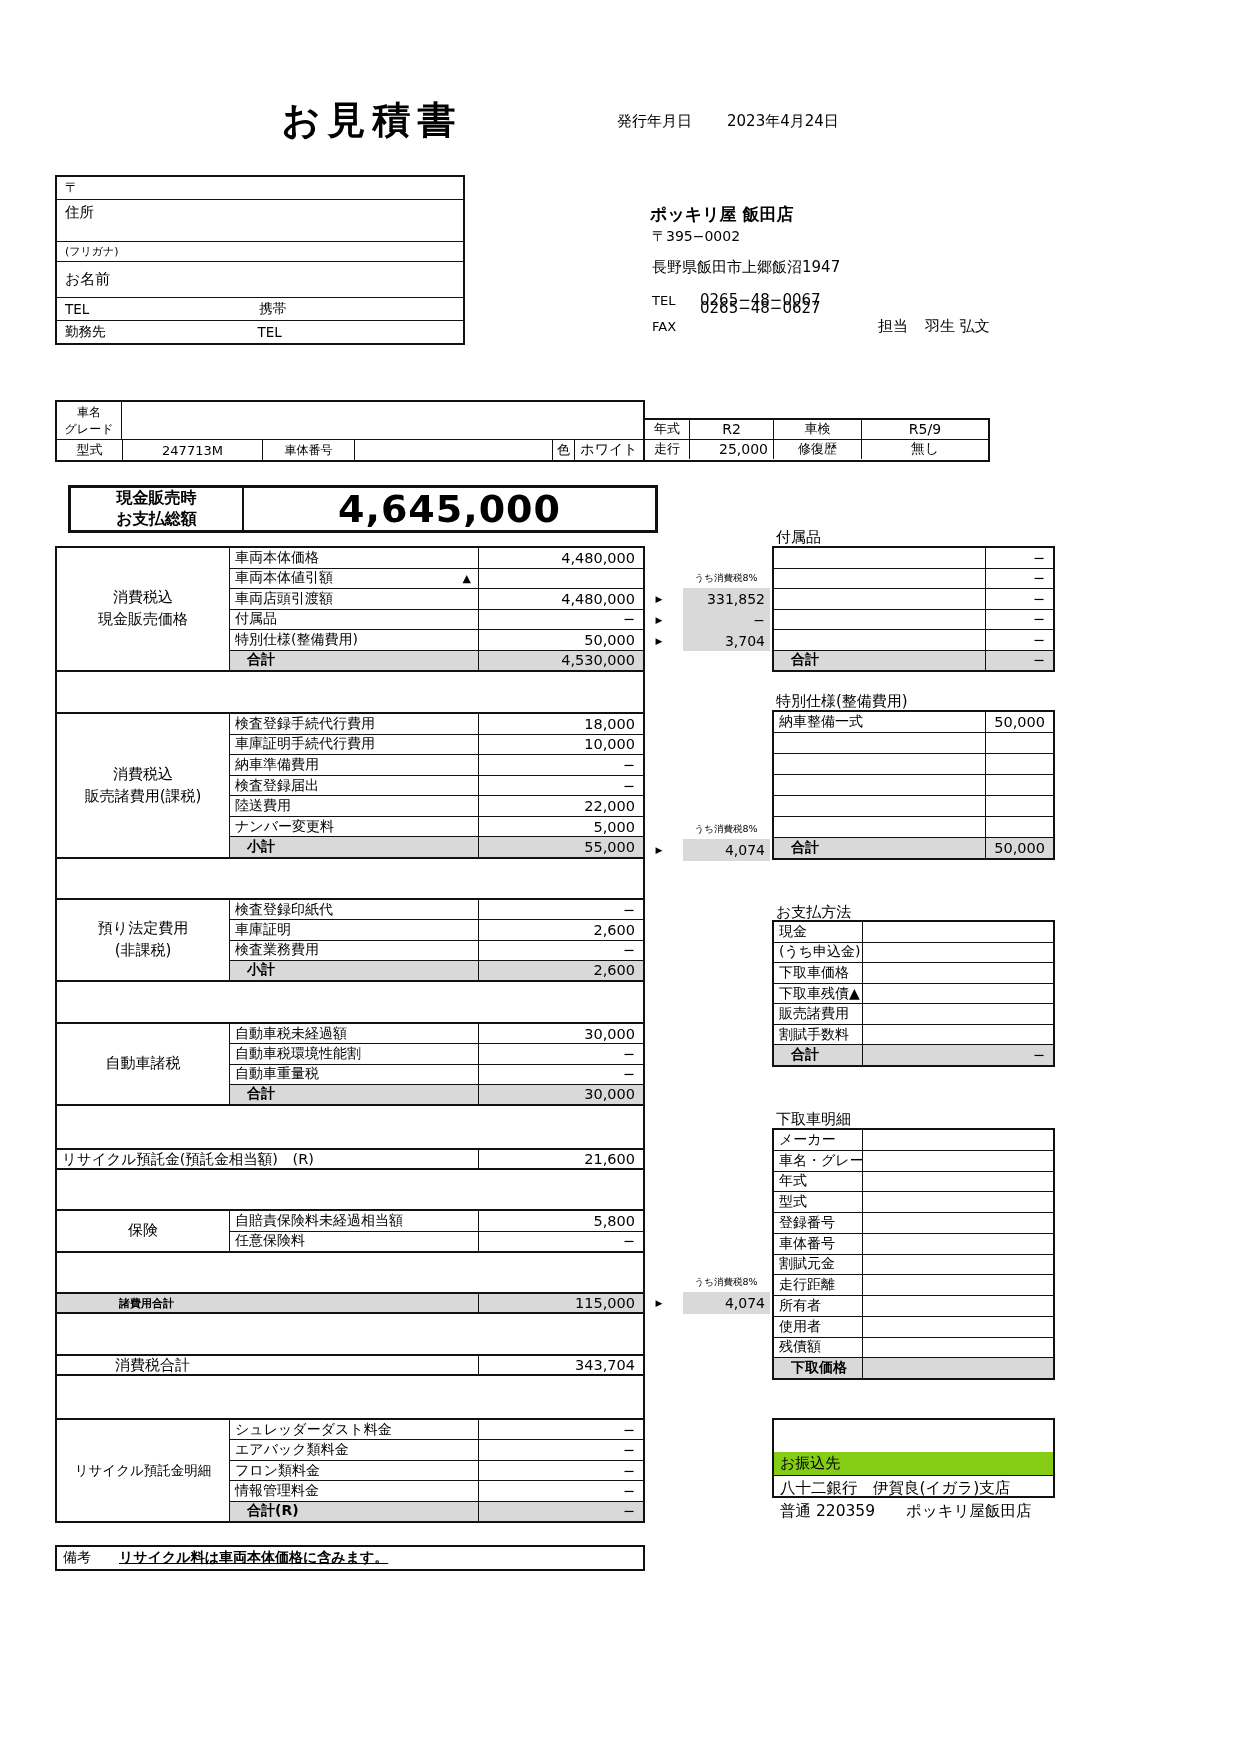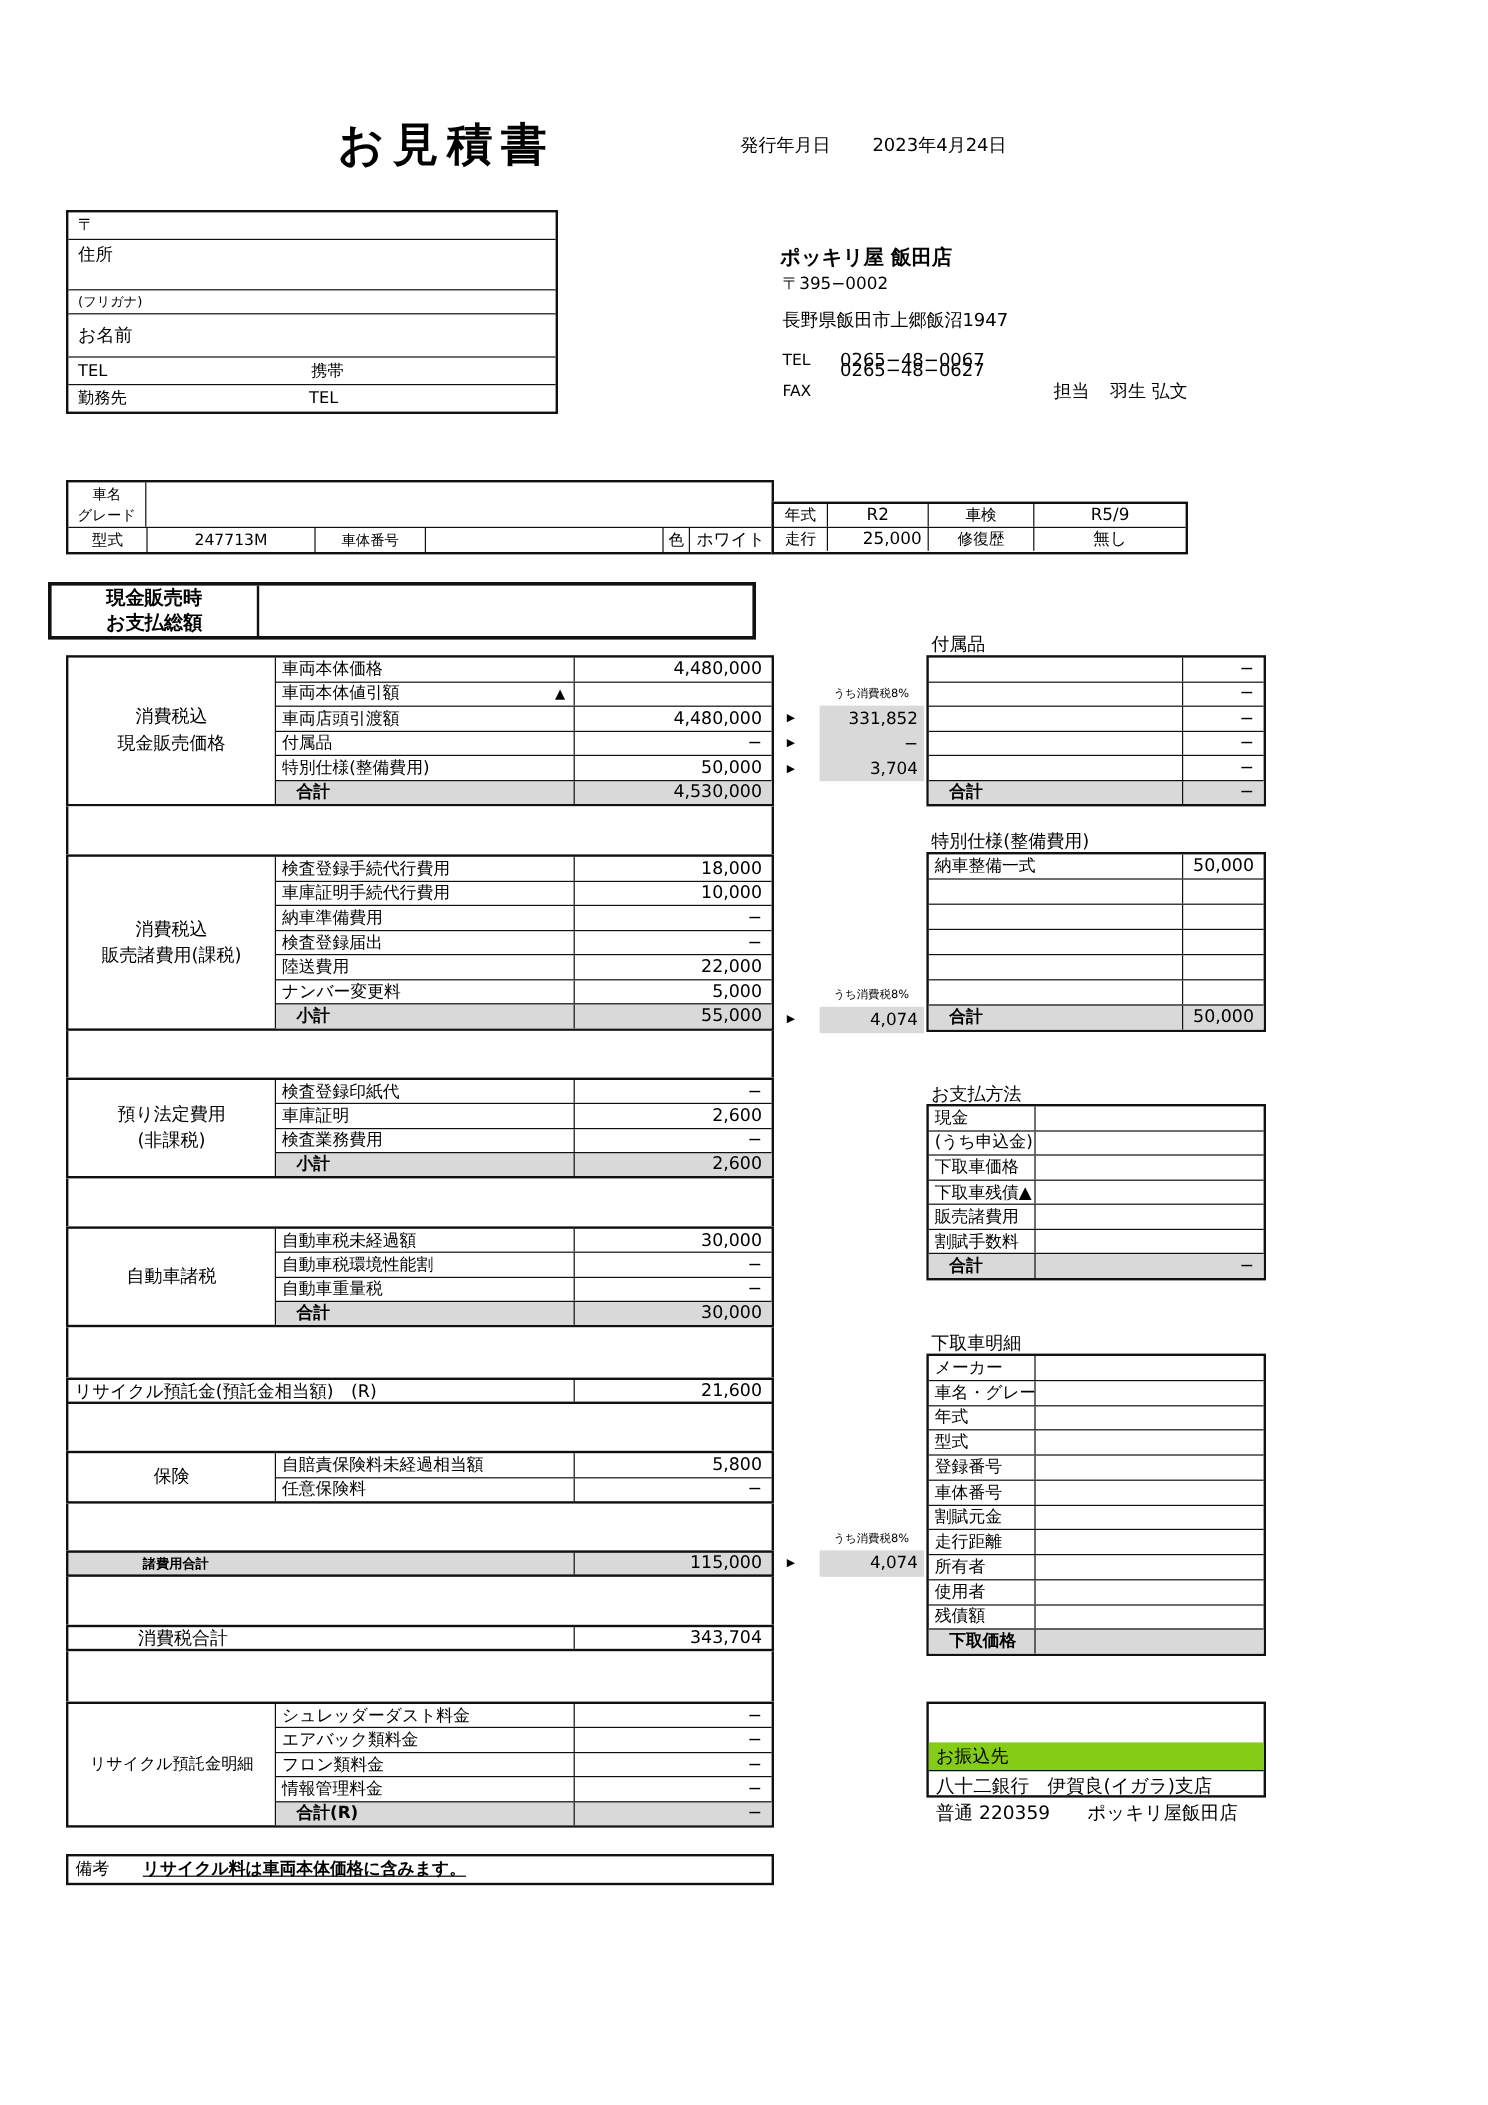--- a/index.html
+++ b/index.html
@@ -136,25 +136,26 @@
       <div class="vcell vdiv" style="flex:1; font-size:14px;">R5/9</div>
     </div>
     <div style="display:flex; height:19.5px;">
       <div class="vcell" style="width:44px;">走行</div>
       <div class="vcell vdiv" style="width:84px; justify-content:flex-end; padding-right:5px; font-size:14px;">25,000</div>
       <div class="vcell vdiv" style="width:88px;">修復歴</div>
       <div class="vcell vdiv" style="flex:1; font-size:14px;">無し</div>
     </div>
   </div>
 
-  <div class="box thick" style="left:40px; top:485px; width:590px; height:48px; display:flex;">
+  <div class="box thick" style="left:68px; top:485px; width:590px; height:48px; display:flex;">
     <div class="totlabel">
       <div>現金販売時</div>
       <div>お支払総額</div>
     </div>
+    <div class="totamount">4,645,000</div>
   </div>
 
   <div class="box section" style="left:55px; top:546px; width:590px; height:126px;">
     <div class="gcell">
       <div>
           <div>消費税込</div>
           <div>現金販売価格</div>
         </div>
     </div>
     <div class="rcol">

